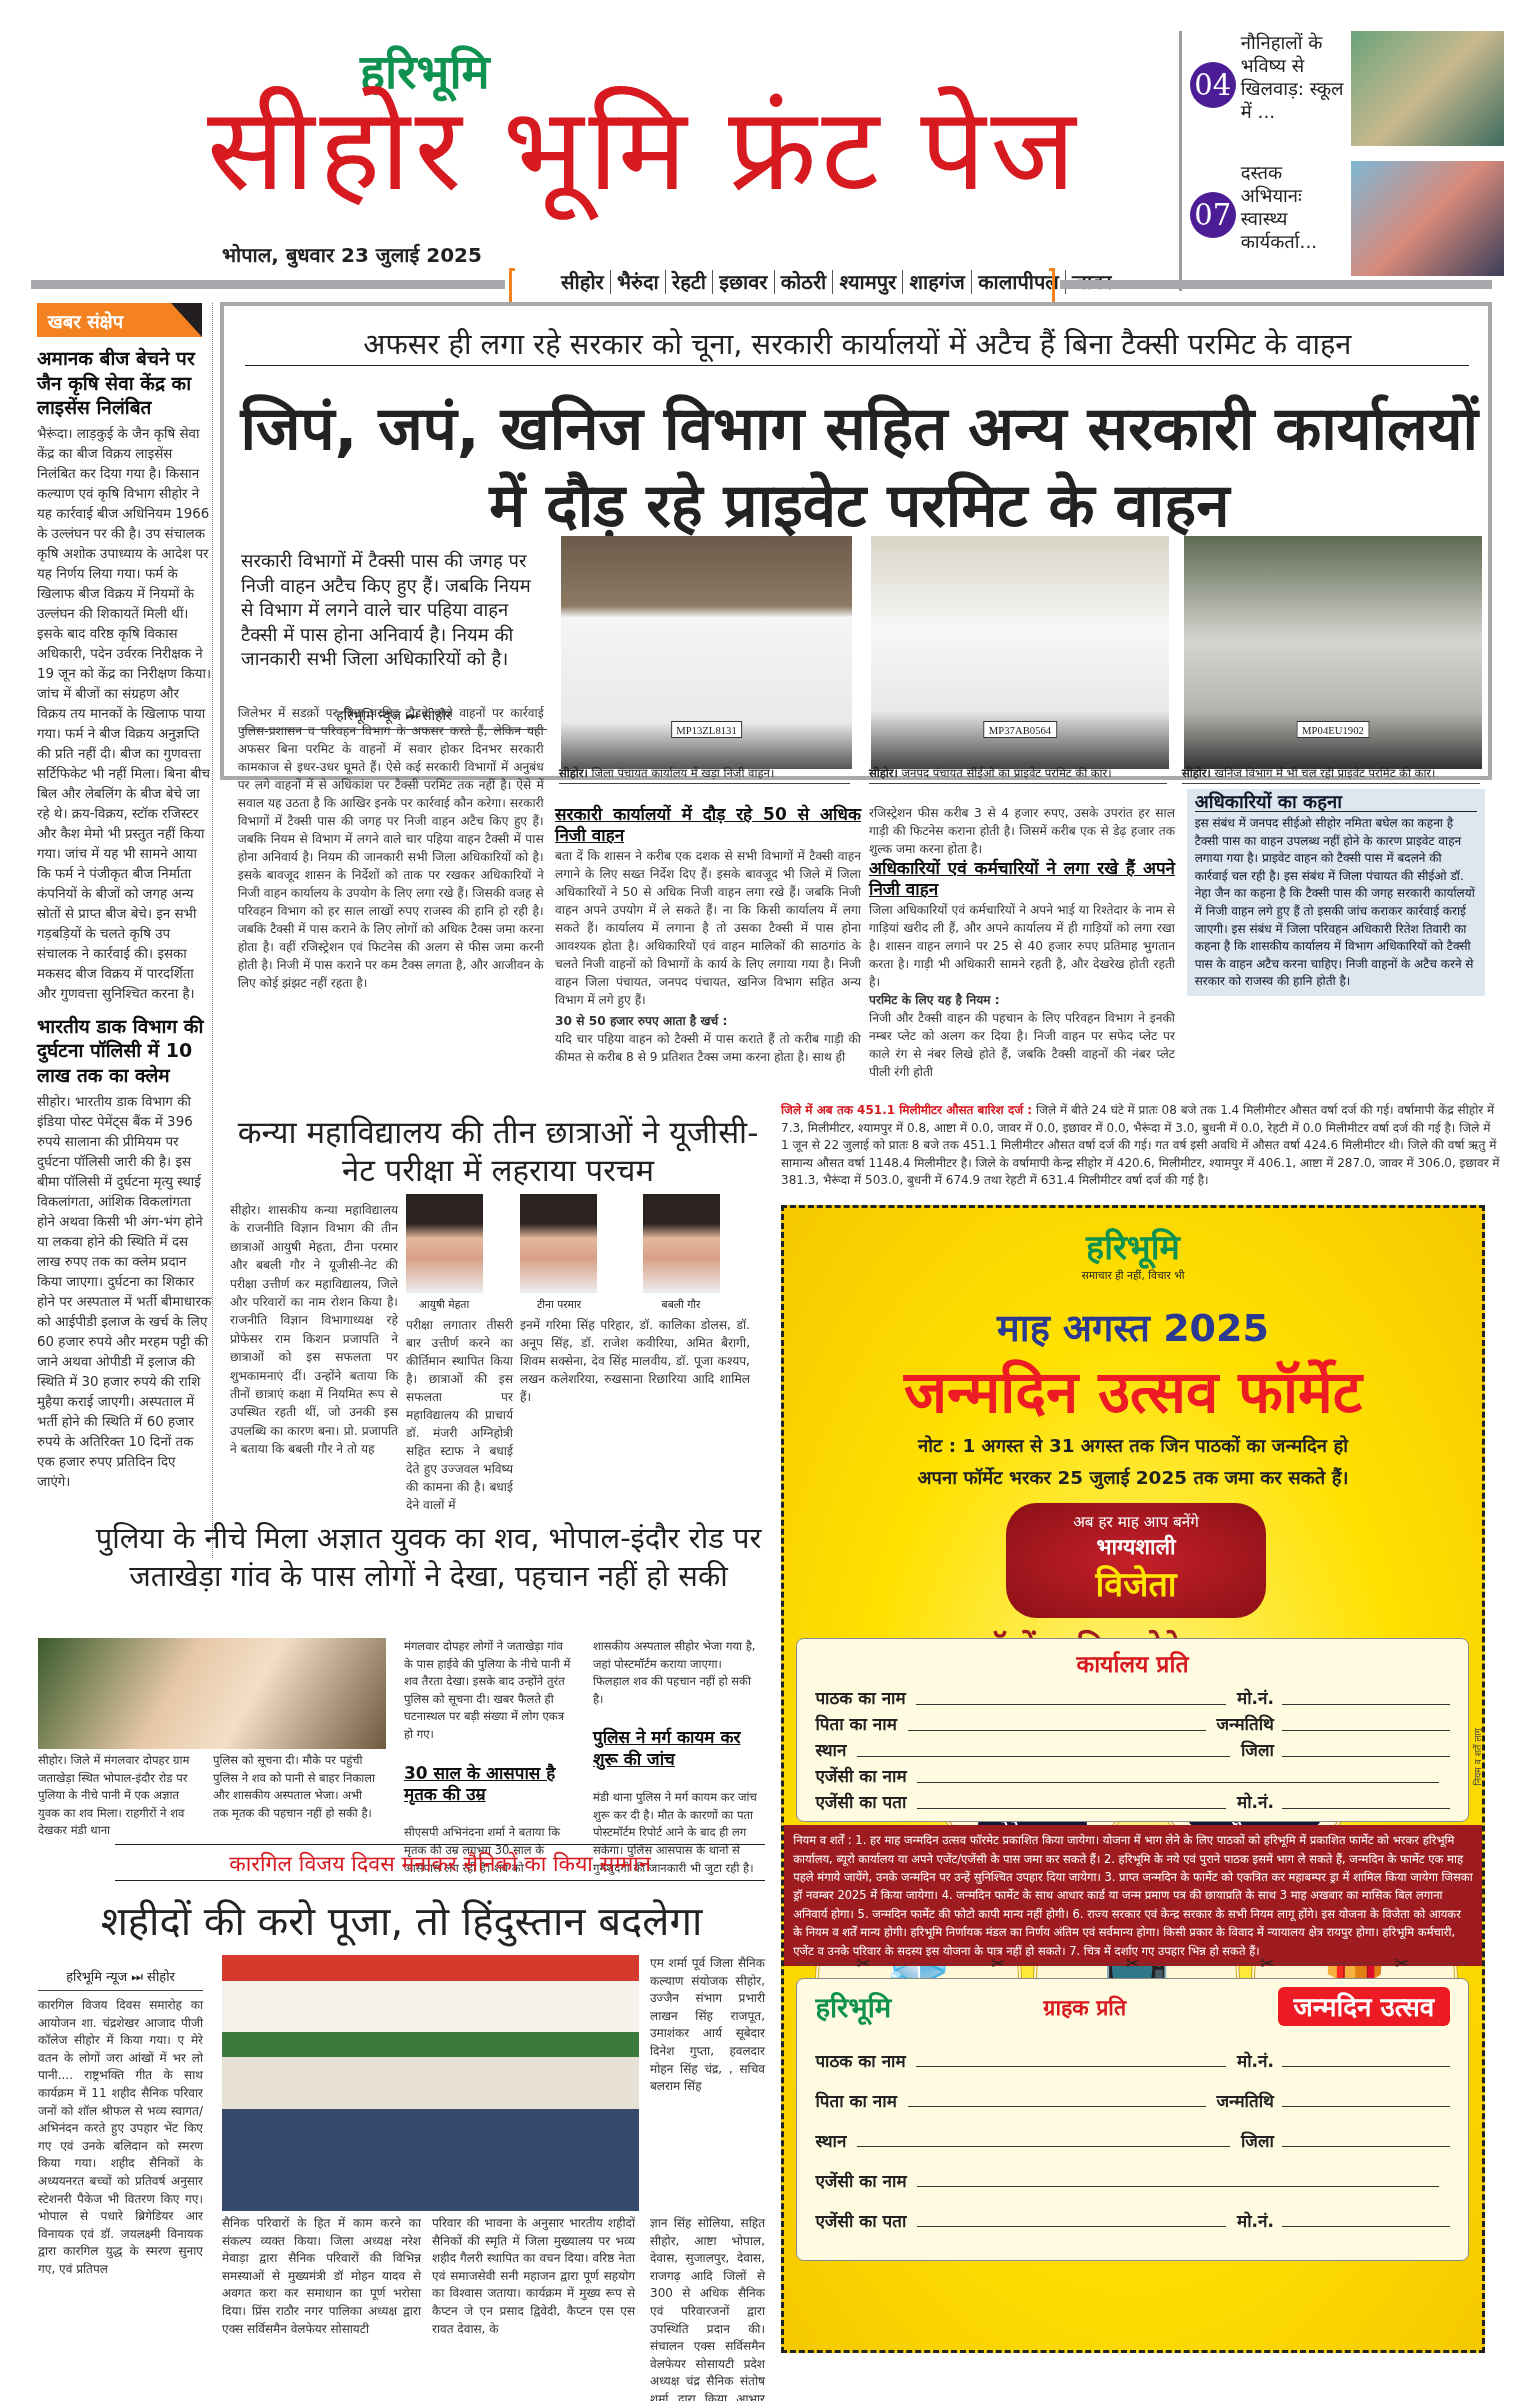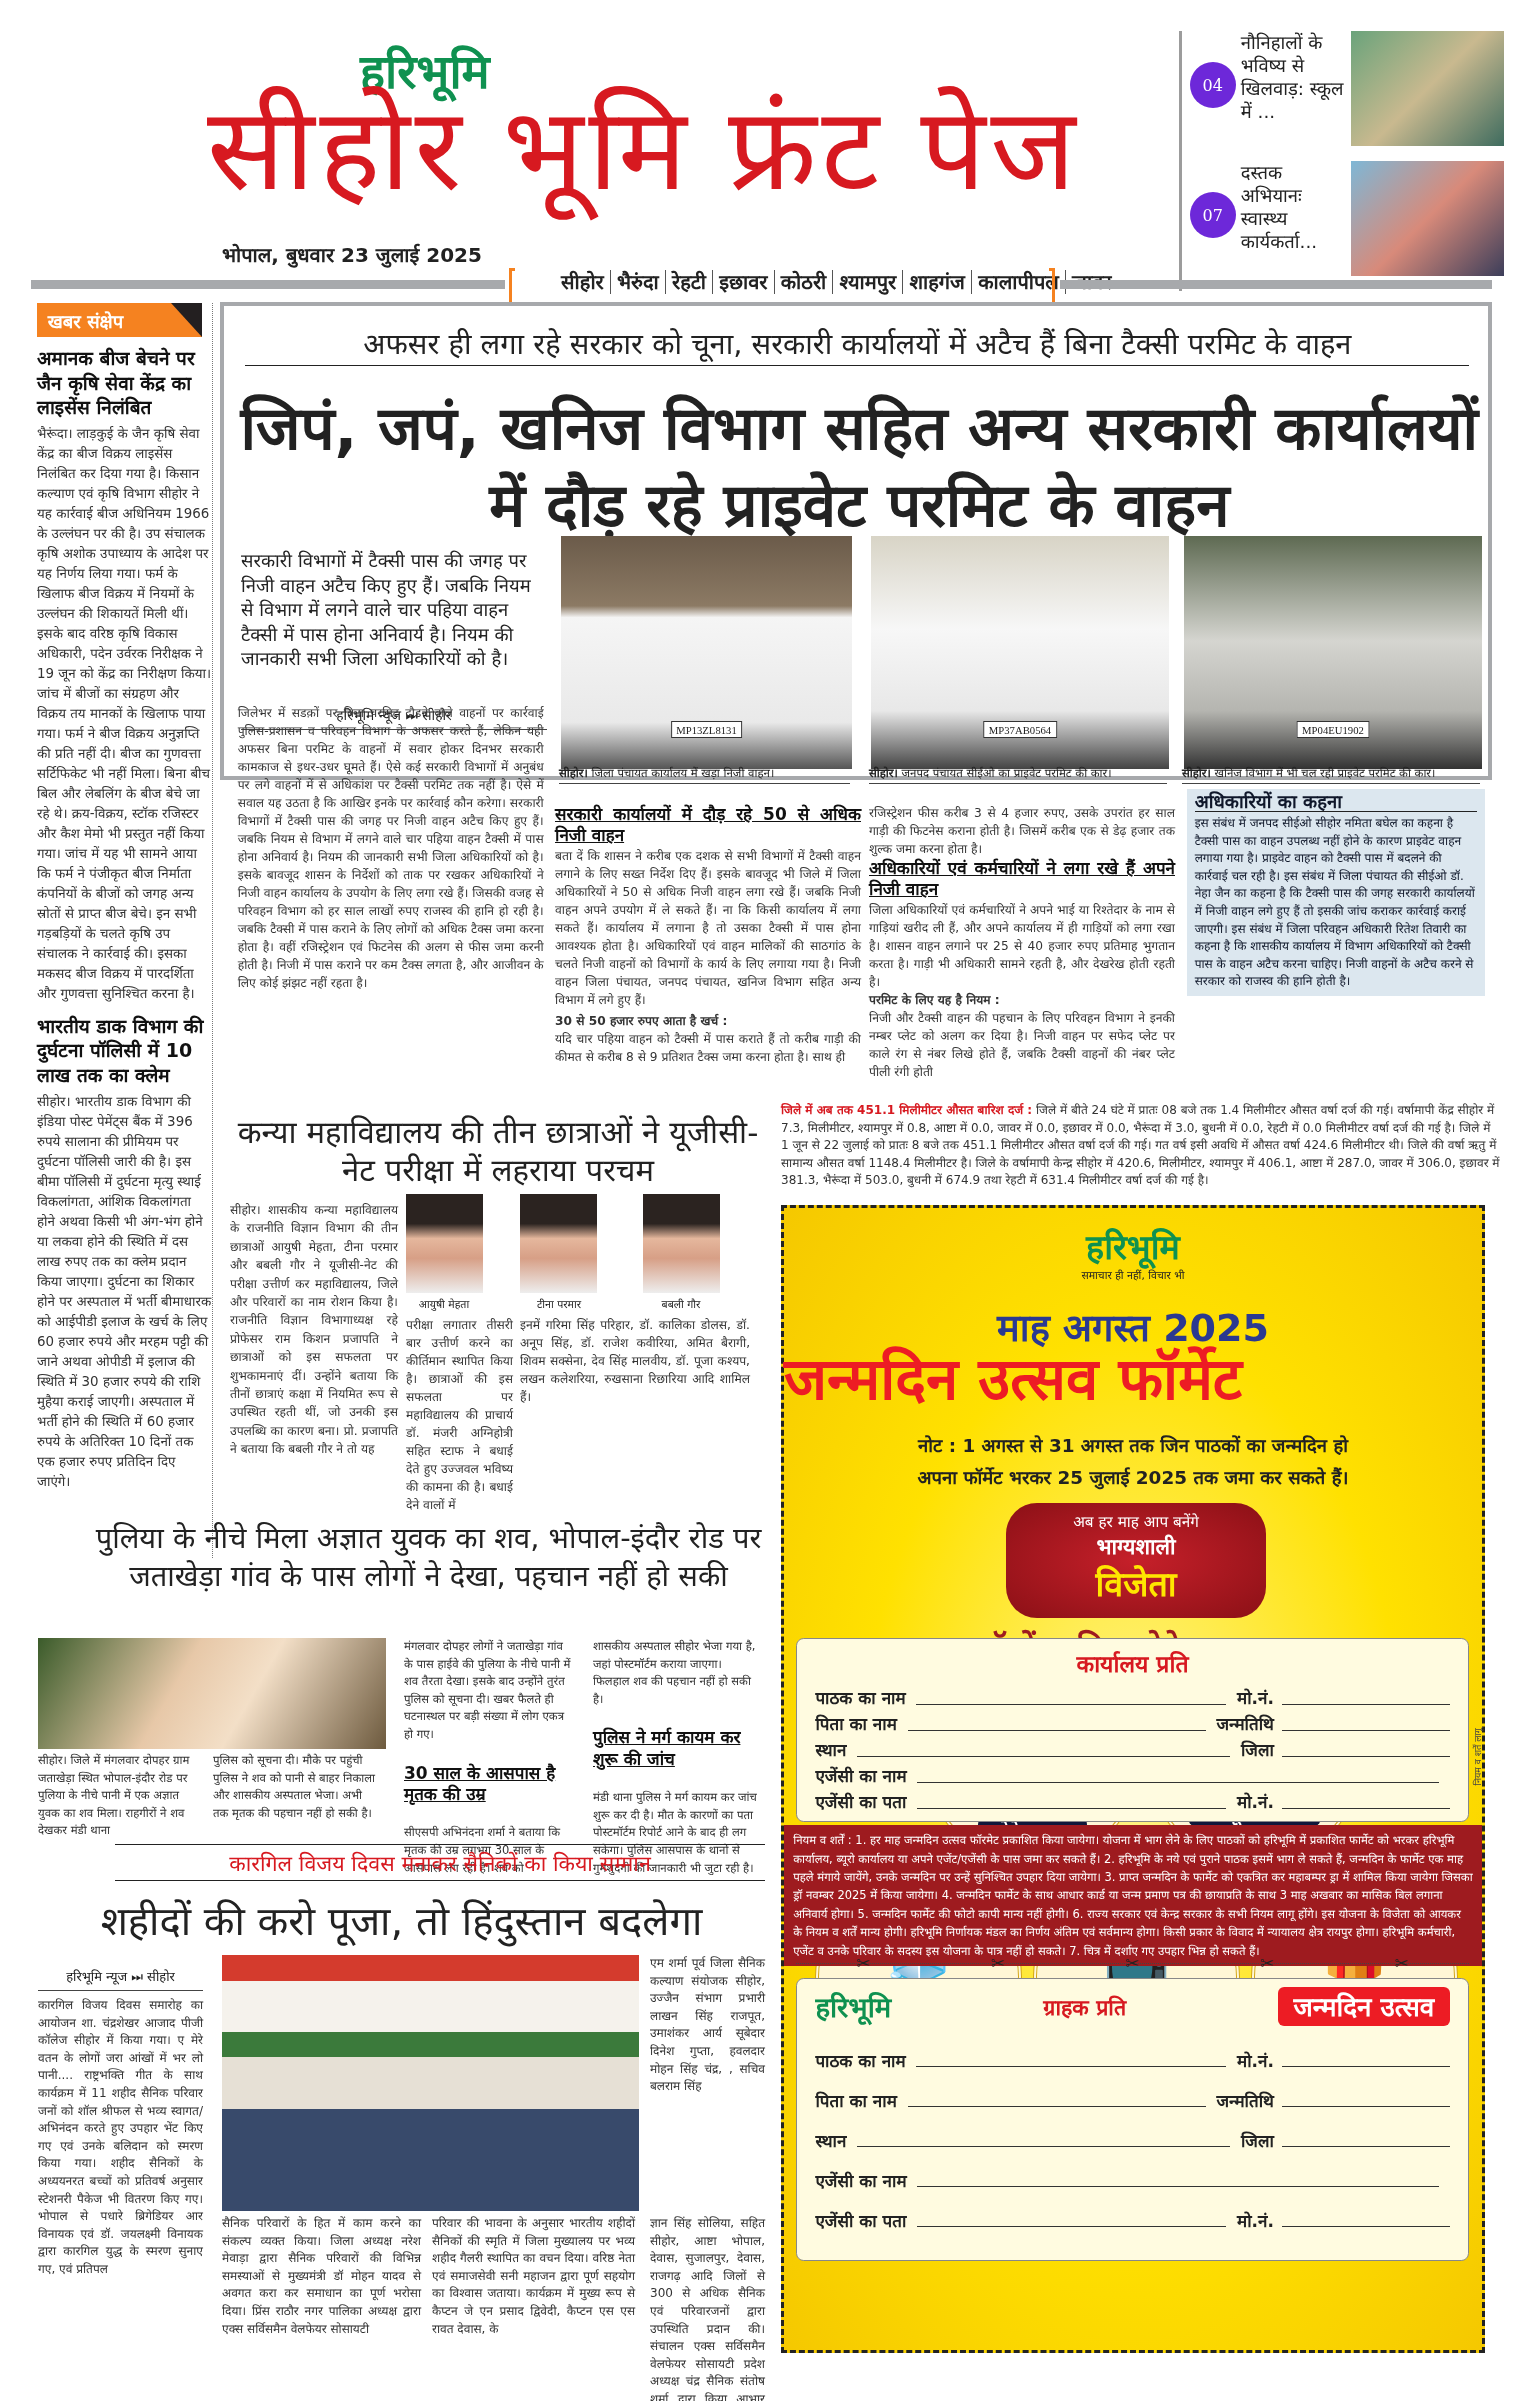--- a/index.html
+++ b/index.html
@@ -4,21 +4,21 @@
 <style>
 *{box-sizing:border-box;margin:0;padding:0}
 html,body{width:1524px;height:2401px;background:#fff;overflow:hidden}
 body{font-family:"DejaVu Sans","Liberation Sans",sans-serif;color:#222;position:relative}
 .abs{position:absolute}
 .hdr-brand{left:360px;top:38px;font-size:47px;font-weight:bold;color:#0f9150;font-family:"Liberation Sans",sans-serif}
 .hdr-title{left:207px;top:92px;font-size:115px;line-height:115px;color:#d71920;font-family:"Liberation Sans",sans-serif;letter-spacing:4.6px;white-space:nowrap}
 .hdr-date{left:222px;top:241px;font-size:20px;font-weight:bold;color:#222}
 .teasers{left:1179px;top:31px;width:329px;height:260px;border-left:3.1px solid #9c9c9c}
 .teaser{position:absolute;left:7.7px;width:321px;height:115px}
-.teaser .num{position:absolute;left:0;top:31px;width:46px;height:46px;border-radius:50%;background:#6d28d9;color:#fff;font-size:16px;display:flex;align-items:center;justify-content:center;font-family:"DejaVu Serif",serif}
+.teaser .num{position:absolute;left:0;top:31px;width:46px;height:46px;border-radius:50%;background:#4c1d95;color:#fff;font-size:29px;display:flex;align-items:center;justify-content:center;font-family:"DejaVu Serif",serif}
 .teaser .ttl{position:absolute;left:51px;top:0;width:107px;font-size:18.4px;line-height:23px;color:#222}
 .teaser .img{position:absolute;left:161px;top:0;width:153px;height:115px;background:linear-gradient(135deg,#6aa37b,#c9b98f 50%,#3f6c5f)}
 .teaser.t2 .img{background:linear-gradient(135deg,#7eb7d6,#d88a7a 50%,#3c3e5a)}
 .locbar{left:31px;top:268px;width:1469px;height:31px}
 .locbar .line{position:absolute;top:12.2px;height:9.2px;background:#a7a9ac}
 .locbar .br{position:absolute;top:0;width:6.1px;height:37px;border:3.1px solid #f58220}
 .locs{position:absolute;left:524px;top:0;font-size:20px;font-weight:bold;color:#222;white-space:nowrap}
 .locs span{padding:0 6.1px;border-right:1.5px solid #555}
 .locs span:last-child{border-right:none}
 
@@ -78,21 +78,21 @@
 .kargil-c3{left:650px;top:1955px;width:115px;font-size:12px;line-height:17.6px;color:#333;text-align:justify}
 .kargil-c2a{left:222px;top:2215px;width:199px;font-size:12px;line-height:17.6px;color:#333;text-align:justify}
 .kargil-c2b{left:432px;top:2215px;width:203px;font-size:12px;line-height:17.6px;color:#333;text-align:justify}
 .kargil-c2c{left:650px;top:2215px;width:115px;font-size:12px;line-height:17.6px;color:#333;text-align:justify}
 
 
 .ad{left:781px;top:1205px;width:704px;height:1148px;background:radial-gradient(ellipse at center,#fff48c 0%,#ffe100 55%,#f5c800 100%);border:3.1px dashed #222}
 .ad-brand{position:absolute;left:0;width:100%;top:15.3px;text-align:center;font-size:34px;font-weight:bold;color:#0f9150}
 .ad-tag{position:absolute;left:0;width:100%;top:60px;text-align:center;font-size:10.7px;color:#222}
 .ad-month{position:absolute;left:0;width:100%;top:92px;text-align:center;font-size:38px;font-weight:bold;color:#2b3990}
-.ad-title{position:absolute;left:0;width:100%;top:129px;text-align:left;font-size:58px;font-weight:bold;color:#ed1c24}
+.ad-title{position:absolute;left:0;width:100%;top:142px;text-align:center;font-size:58px;font-weight:bold;color:#ed1c24}
 .ad-note{position:absolute;left:0;width:100%;top:222px;text-align:center;font-size:18.4px;font-weight:bold;line-height:32px;color:#222}
 .ad-banner{position:absolute;left:222px;top:295px;width:260px;height:115px;background:radial-gradient(#c6202a,#8b1016);border-radius:31px;text-align:center;color:#fff}
 .ad-banner .s{font-size:15.3px;margin-top:7.7px}
 .ad-banner .m{font-size:21.4px;font-weight:bold}
 .ad-banner .w{font-size:34px;font-weight:bold;color:#ffe600}
 .ad-draw{position:absolute;left:0;width:100%;top:417px;text-align:center;font-size:32px;font-weight:bold;color:#9e1b1f}
 .prize{position:absolute;width:207px;height:191px;border-radius:50%;background:#fff7d6;border:4.6px double #d3a516;text-align:center}
 .prize .lvl{font-size:12.2px;color:#d71920;font-weight:bold;margin-top:13.8px}
 .prize .ico{font-size:54px;line-height:84px}
 .prize .qty{font-size:12.2px;font-weight:bold;color:#222}

